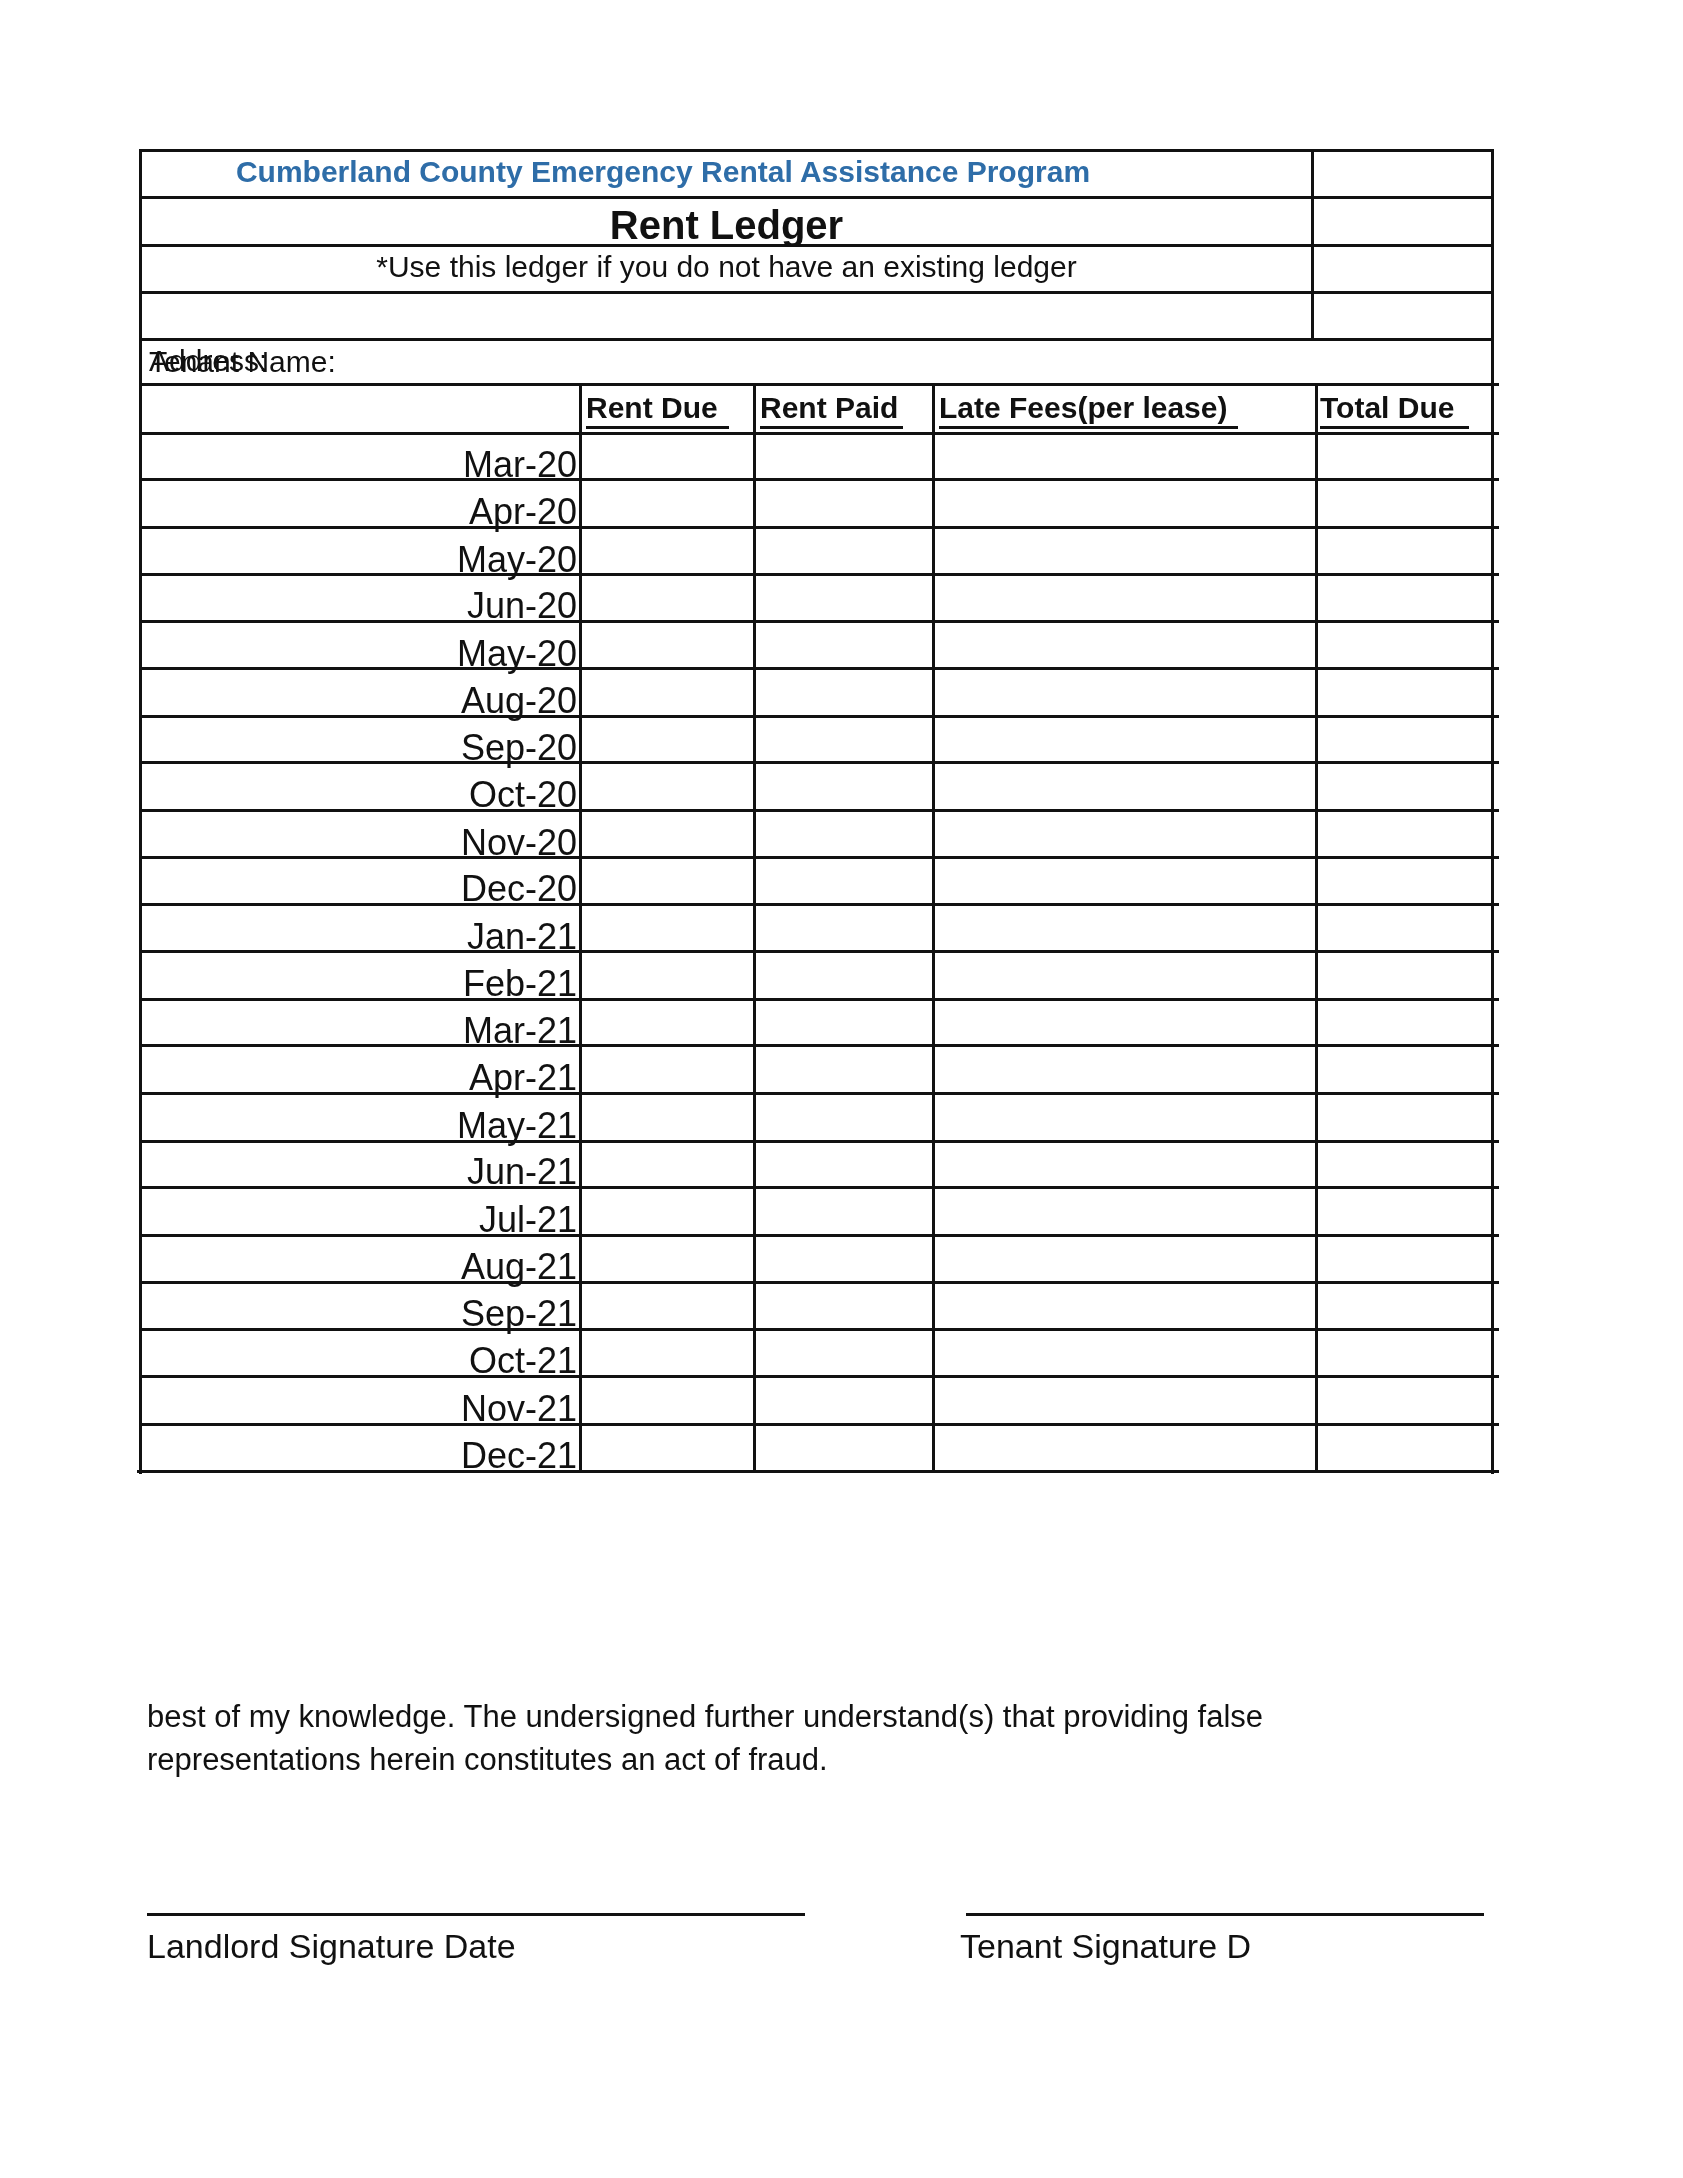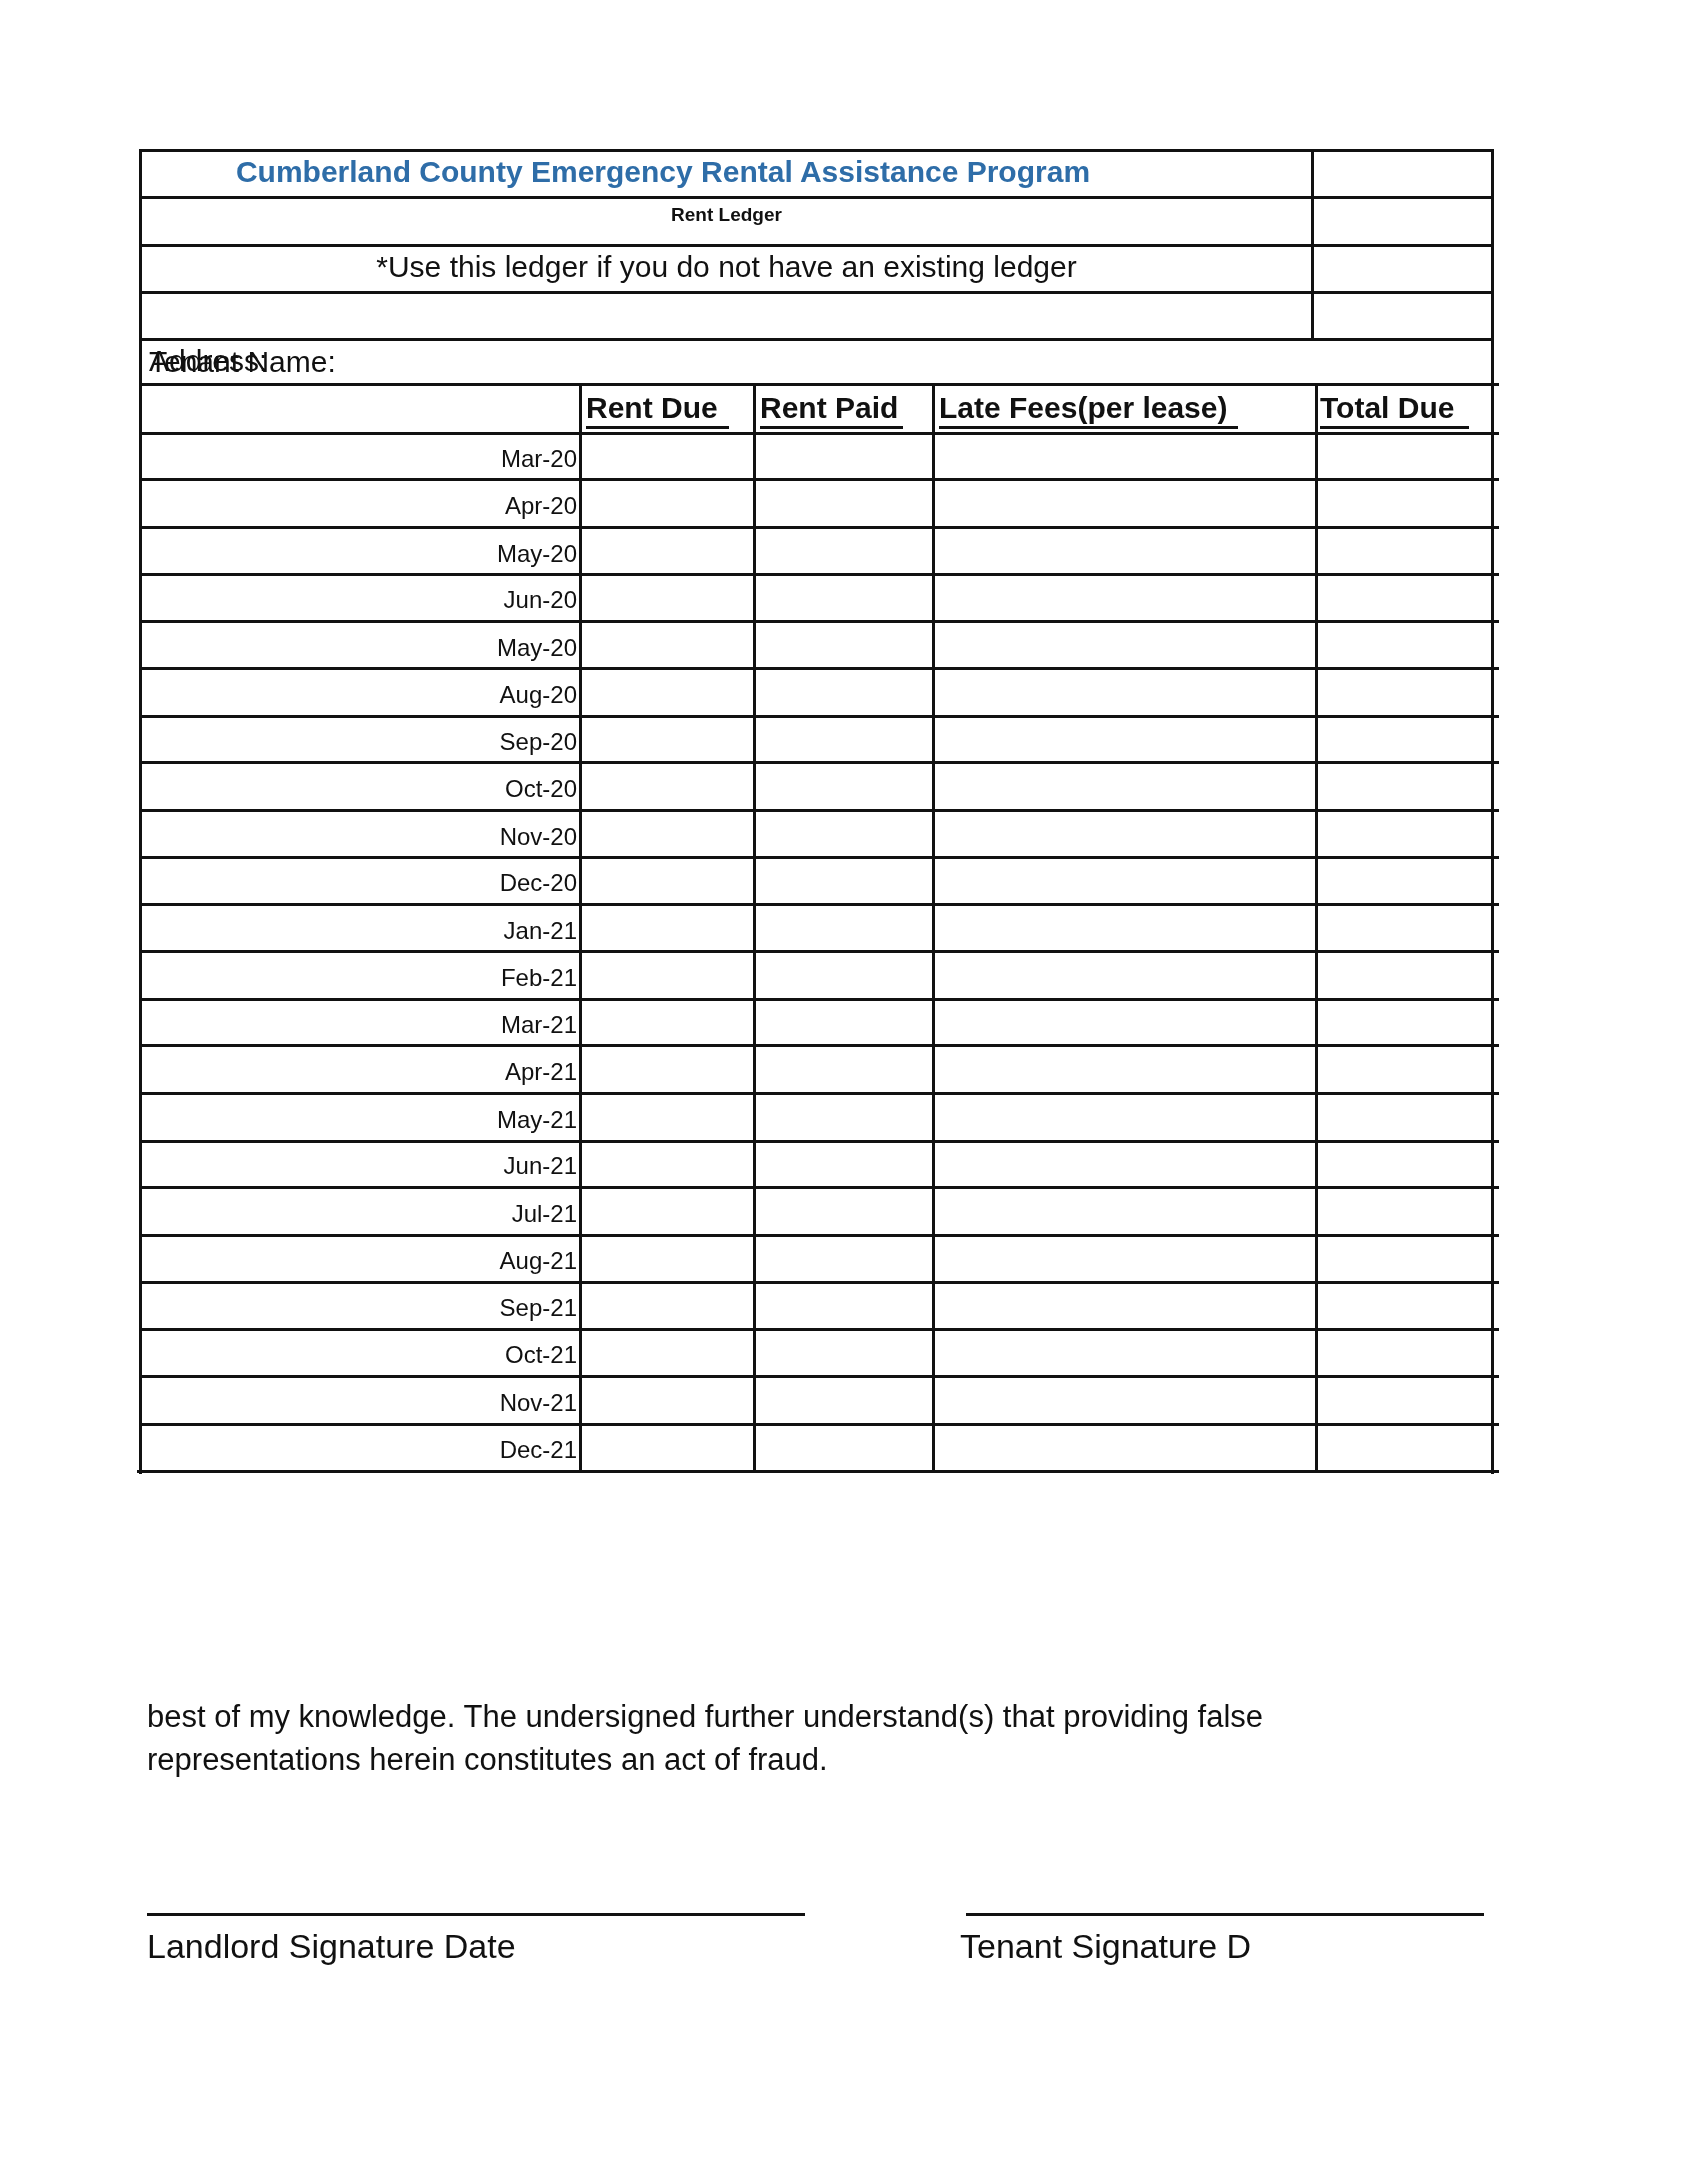--- a/index.html
+++ b/index.html
@@ -6,21 +6,21 @@
   body { width: 1683px; height: 2178px; position: relative; overflow: hidden;
          font-family: "Liberation Sans", "DejaVu Sans", sans-serif; color: #111; }
   .hl { position: absolute; height: 3px; background: #111; }
   .vl { position: absolute; width: 3px; background: #111; }
   .txt { position: absolute; white-space: nowrap; line-height: 1; }
   .title { color: #2E6DA8; font-weight: bold; font-size: 30px; }
   .bold { font-weight: bold; }
   .cell-label { font-size: 30px; }
   .hdr { font-size: 30px; font-weight: bold; }
   .hdr-ul { position: absolute; height: 3px; background: #111; }
-  .month { position: absolute; font-size: 24px; text-align: right; width: 416px; left: 161px; line-height: 1; }
+  .month { position: absolute; font-size: 36px; text-align: right; width: 416px; left: 161px; line-height: 1; }
   .field { position: absolute; background: transparent; border: none; outline: none; padding: 0;
            font-family: "Liberation Sans", "DejaVu Sans", sans-serif; font-size: 26px; }
   .cert { position: absolute; left: 147px; top: 1695px; width: 1366px; font-size: 31px; line-height: 43px; }
   .sig-line { position: absolute; height: 3px; background: #111; }
   .sig-label { position: absolute; font-size: 34px; line-height: 1; white-space: nowrap; }
 </style>
 </head>
 <body>
 
 <div>
@@ -32,21 +32,21 @@
 
   <div class="hl" style="left:139px; top:149px; width:1355px;"></div>
   <div class="hl" style="left:139px; top:196px; width:1355px;"></div>
   <div class="hl" style="left:139px; top:244px; width:1355px;"></div>
   <div class="hl" style="left:139px; top:291px; width:1355px;"></div>
   <div class="hl" style="left:139px; top:338px; width:1355px;"></div>
   <div class="hl" style="left:139px; top:383px; width:1360px;"></div>
   <div class="hl" style="left:139px; top:432px; width:1360px;"></div>
 
   <div class="txt title" style="left:142px; width:1042px; text-align:center; top:157px;">Cumberland County Emergency Rental Assistance Program</div>
-  <div class="txt bold" style="left:142px; width:1169px; text-align:center; top:205px; font-size:19px;">Rent Ledger</div>
+  <div class="txt bold" style="left:142px; width:1169px; text-align:center; top:205px; font-size:40px;">Rent Ledger</div>
   <div class="txt" style="left:142px; width:1169px; text-align:center; top:252px; font-size:30px;">*Use this ledger if you do not have an existing ledger</div>
 
   <div class="txt cell-label" style="left:149px; top:299px;margin-top:48px;">Tenant Name:</div>
   <input class="field" style="left: 327px; top: 297px; width: 975px; height: 38px;" value="">
 
   <div class="txt cell-label" style="left:149px; top:346px;">Address:</div>
   <input class="field" style="left: 287px; top: 343px; width: 1198px; height: 38px;" value="">
 
   <div class="txt hdr" style="left:586px; top:393px;">Rent Due</div>
   <div class="hdr-ul" style="left:586px; top:426px; width:143px;"></div>

